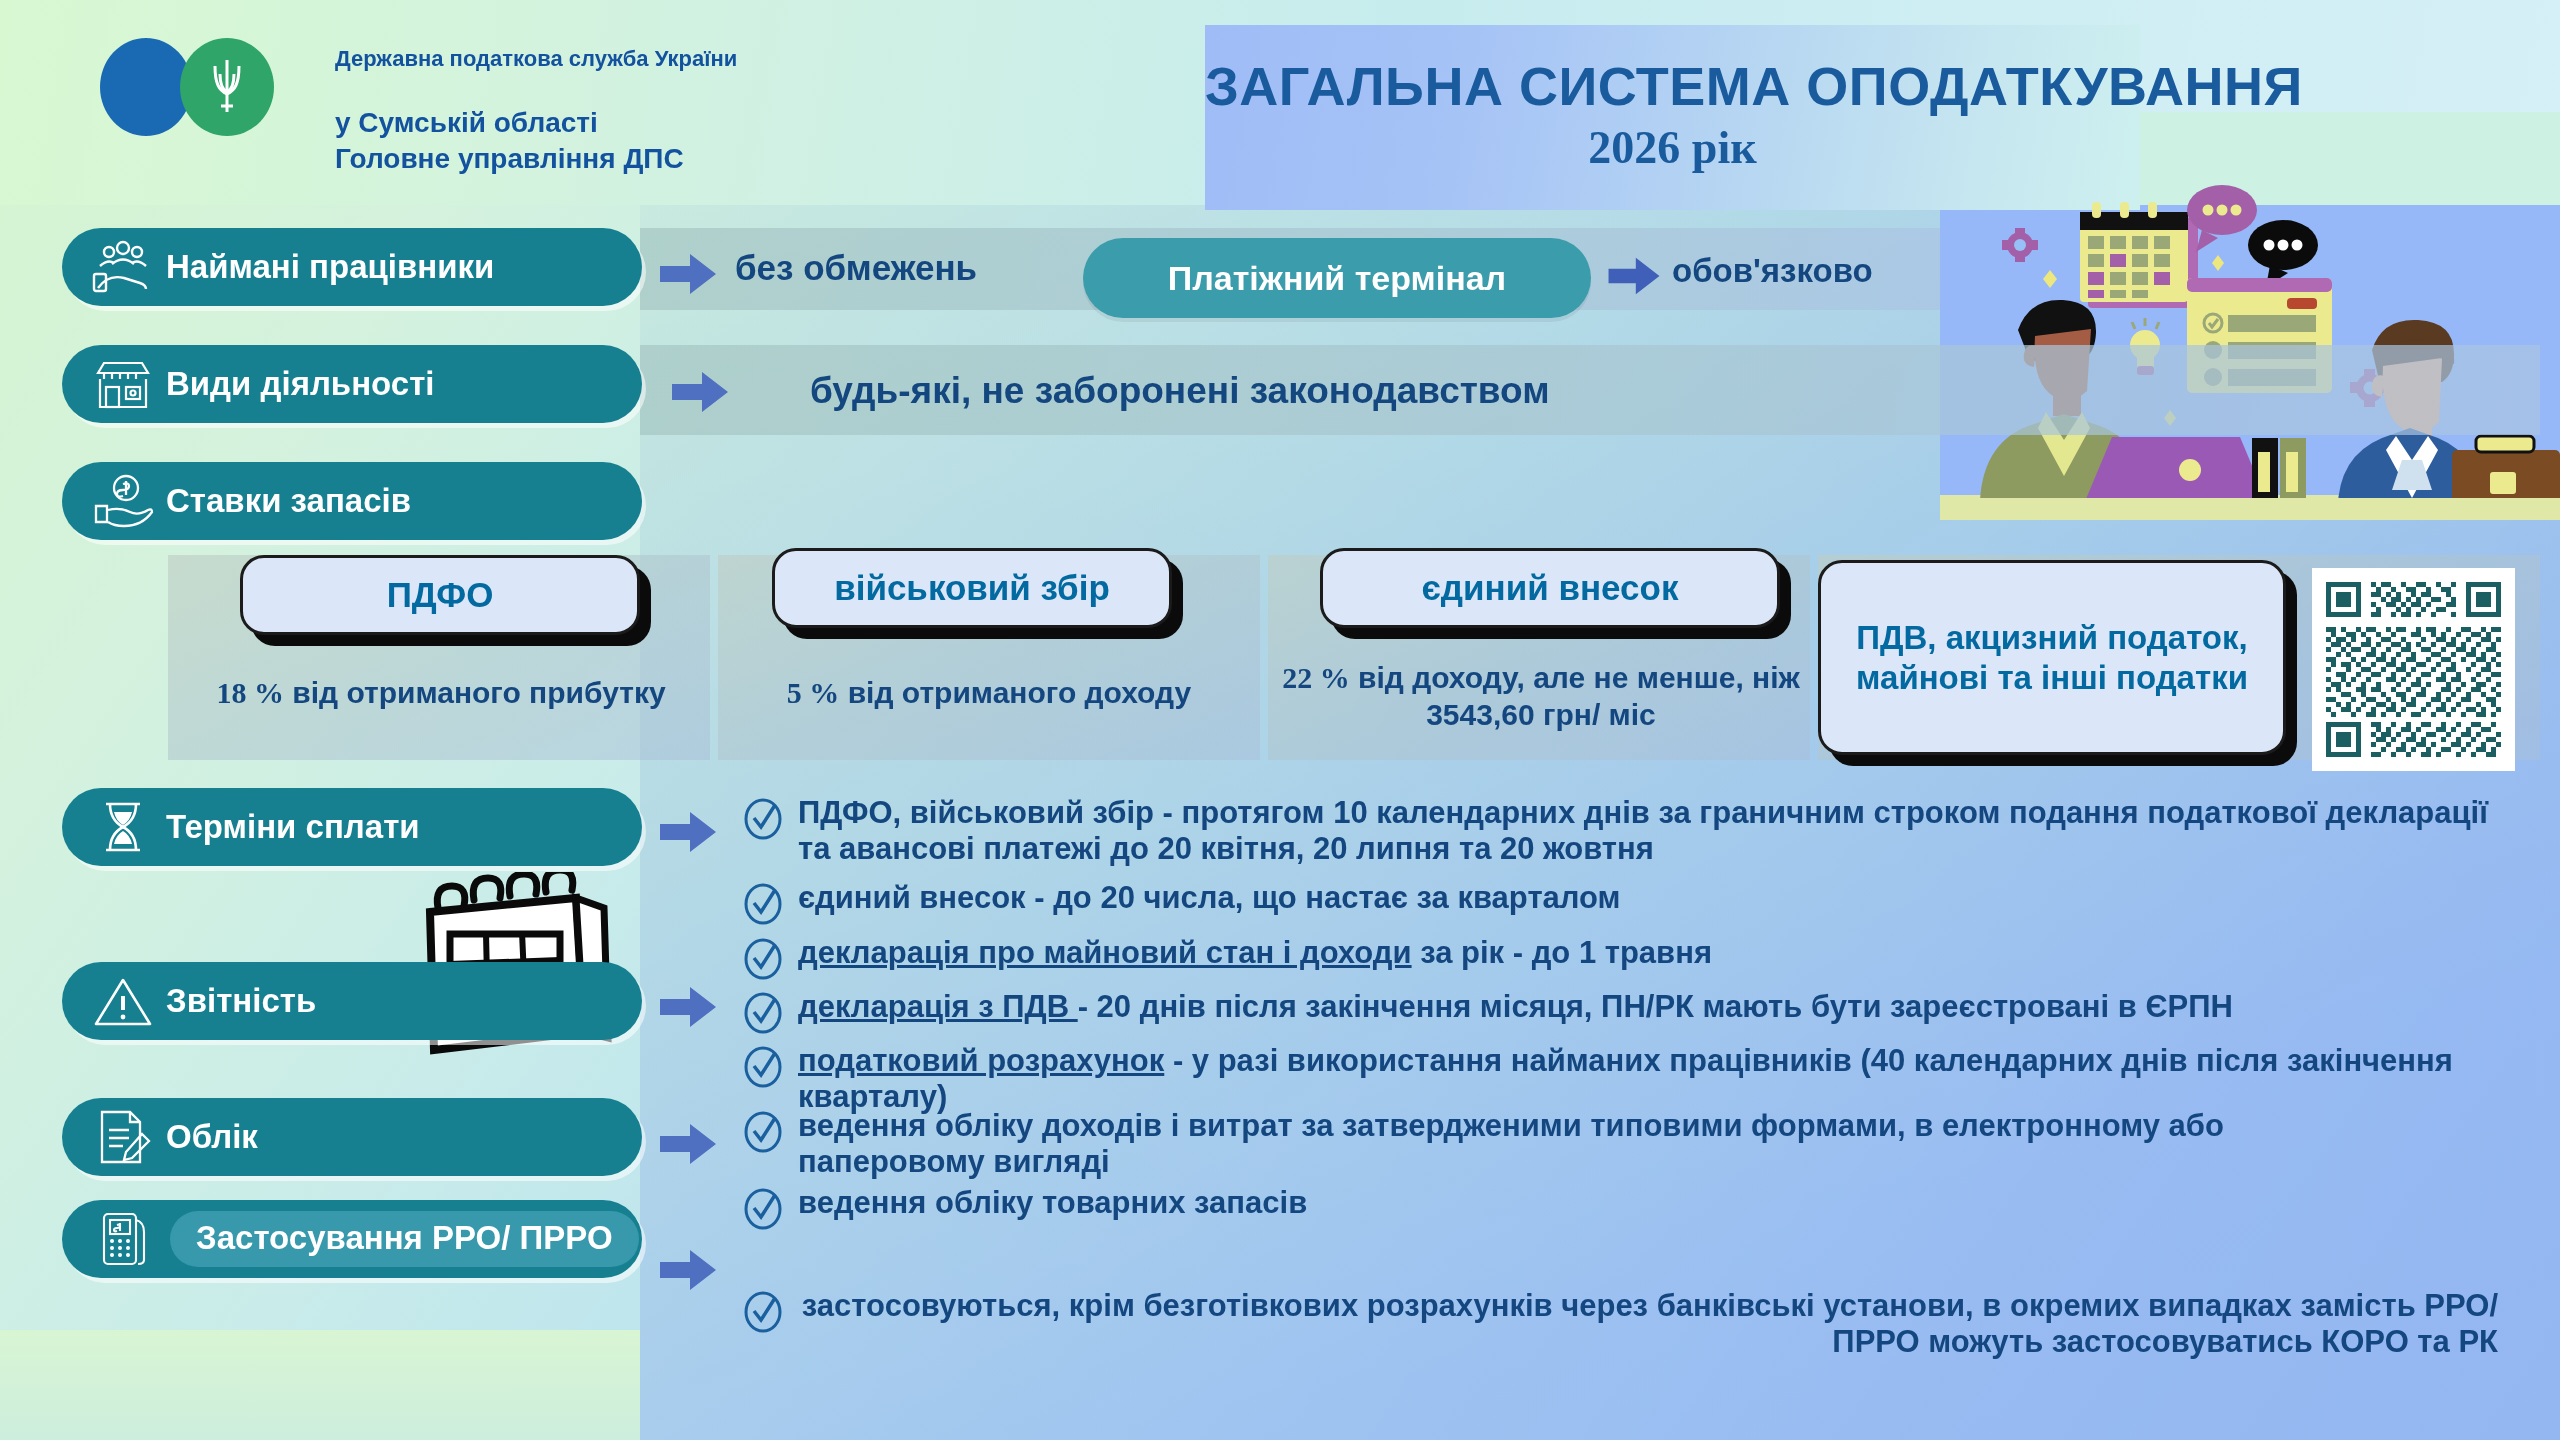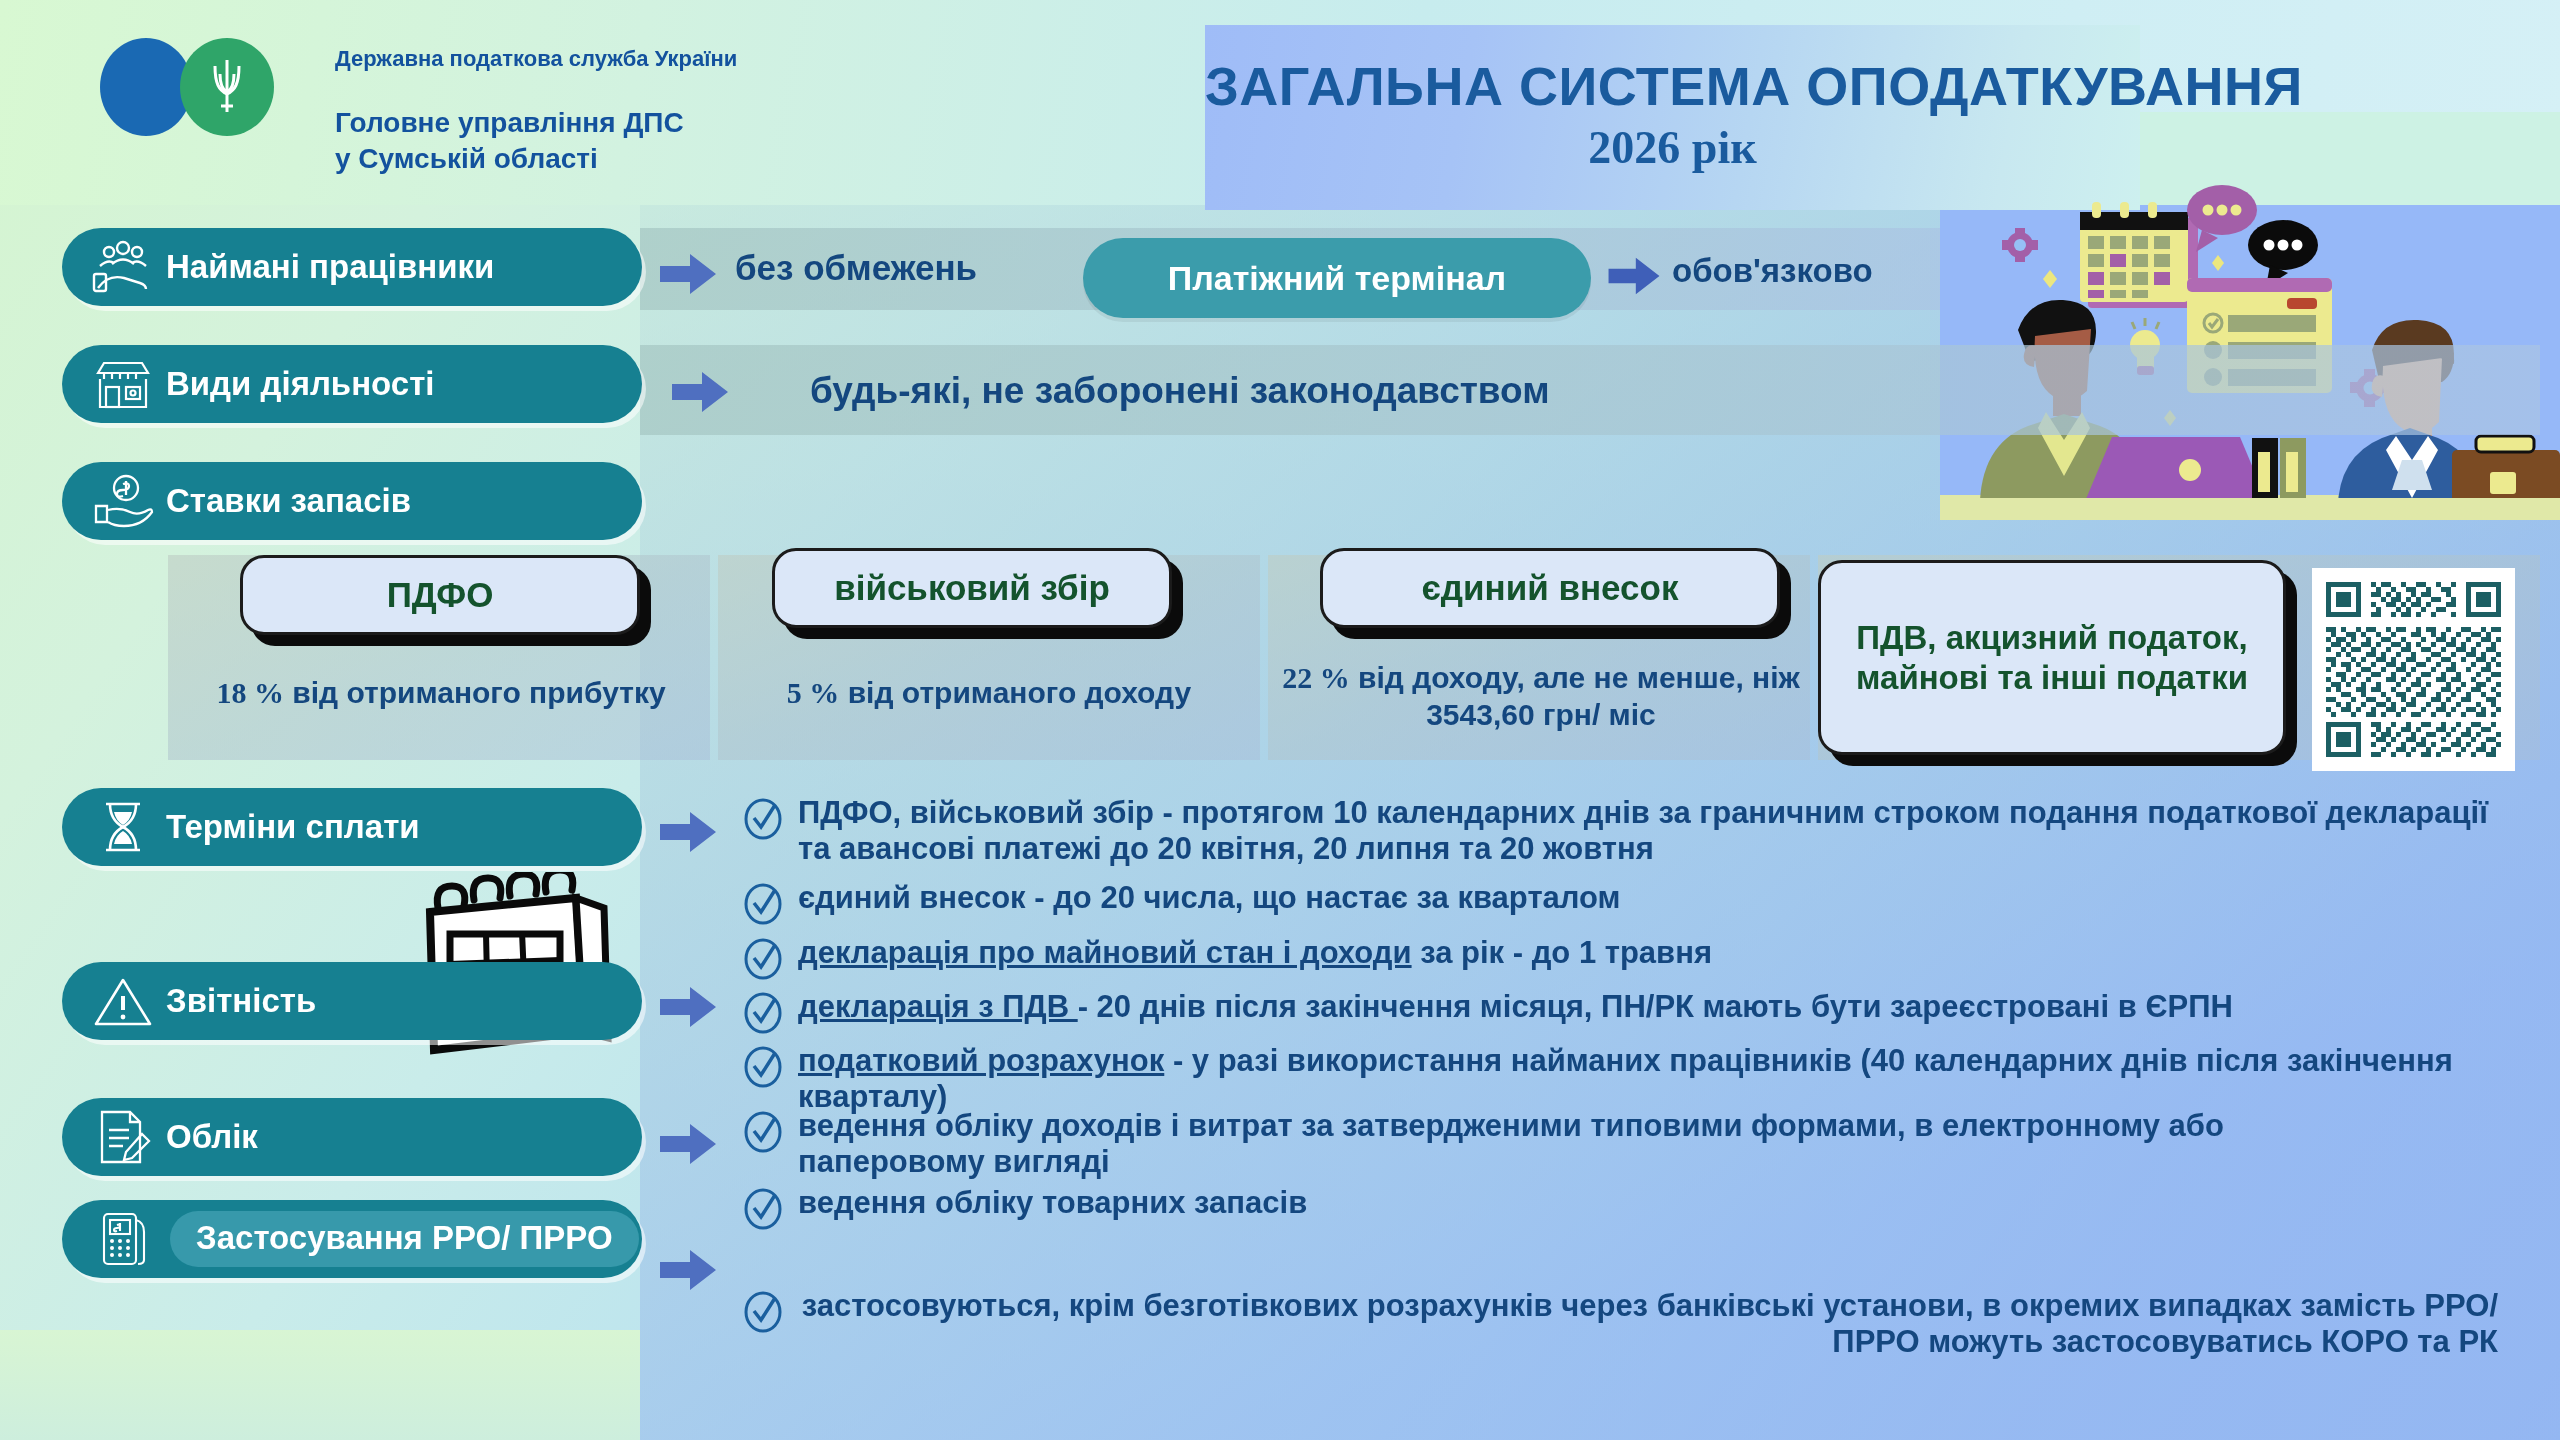--- a/index.html
+++ b/index.html
@@ -116,21 +116,21 @@
   }
   .tax-bg {
     position:absolute; top:555px;
     background: linear-gradient(160deg, rgba(190,205,196,.62) 0%, rgba(175,196,205,.55) 50%, rgba(168,190,216,.5) 100%);
   }
   .tax-card {
     position:absolute;
     background:#dbe7f8; border:3px solid #1b1b1b; border-radius:24px;
     box-shadow: 11px 11px 0 #0b0b0b;
     display:flex; align-items:center; justify-content:center;
-    color:#14532d; font-weight:bold; font-size:35px; text-align:center;
+    color:#0369a1; font-weight:bold; font-size:35px; text-align:center;
     padding:6px 14px;
   }
   .tax-desc {
     position:absolute; color:#14477f; font-weight:bold; font-size:30px;
     text-align:center; line-height:1.22;
     font-family:"Liberation Sans","DejaVu Sans",sans-serif;
   }
   .tax-desc .num { font-family:"Liberation Serif","DejaVu Serif",serif; font-weight:bold; }
 
   .qr { position:absolute; background:#fff; padding:9px; }
@@ -174,22 +174,22 @@
           <path d="M32 12 C32 30, 28 36, 20 40"></path>
           <path d="M13 20 C13 32, 16 36, 20 38"></path>
           <path d="M27 20 C27 32, 24 36, 20 38"></path>
           <path d="M14 52 L26 52"></path>
         </g>
       </svg>
     </div>
   </div>
   <div class="logo-org">Державна податкова служба України</div>
   <div class="logo-sub">
+    <div>у Сумській області</div>
     <div>Головне управління ДПС</div>
-    <div>у Сумській області</div>
   </div>
 
   <div class="title-box">
     <div class="title-main">ЗАГАЛЬНА СИСТЕМА ОПОДАТКУВАННЯ</div>
     <div class="title-year">2026 рік</div>
   </div>
 
   <div class="illu">
     <svg viewBox="0 0 620 370" width="620" height="370" aria-hidden="true">
 

